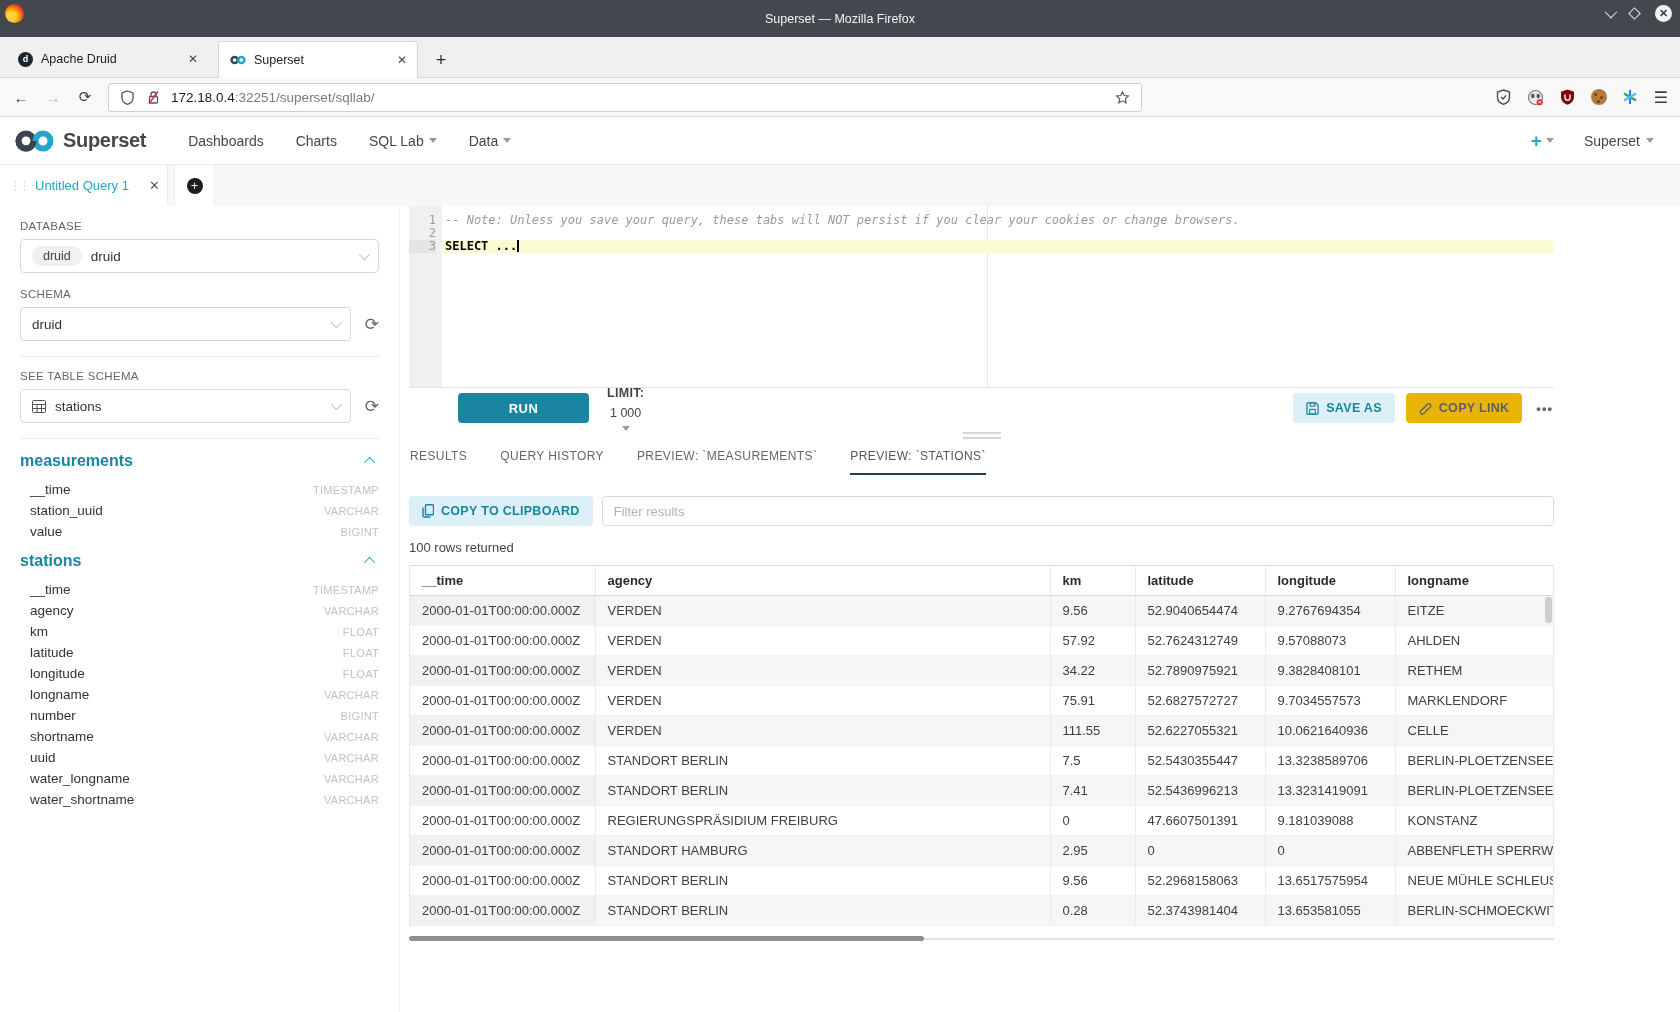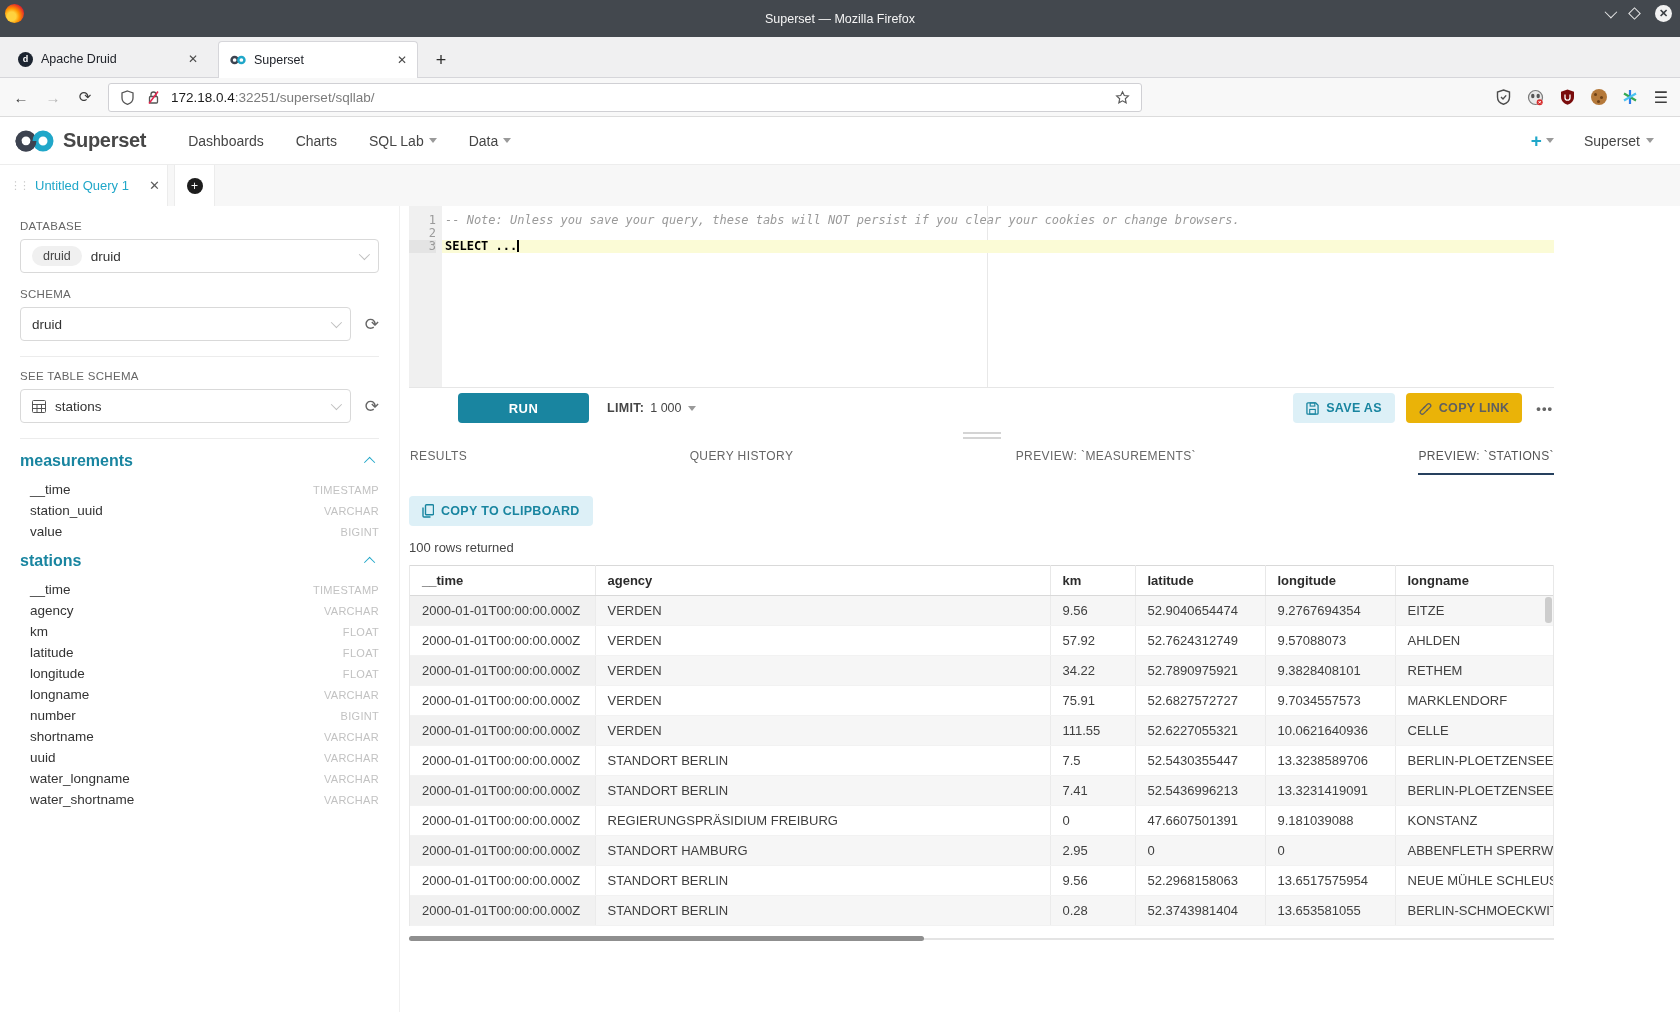--- a/index.html
+++ b/index.html
@@ -99,35 +99,35 @@
   .codeline { height:13px; position:relative; padding-left:3px; }
   .codeline.hl { background:#fbfbd6; }
   .kw { font-weight:bold; color:#000; }
   .cursor { display:inline-block; width:1.5px; height:12px; background:#000; vertical-align:-2px; }
   .print-margin { position:absolute; left:545px; top:0; bottom:0; width:1px; background:#e8e8e8; }
 
   
   .run-row { height:41px; border-top:1px solid #e6e6e6; display:flex; align-items:center; width:1145px; margin-left:9px; padding:0 1px; }
   .run-btn { width:131px; height:30px; background:#1985a0; color:#fff; font-size:13px; font-weight:bold; letter-spacing:0.5px;
     border:none; border-radius:4px; display:flex; align-items:center; justify-content:center; margin-right:18px;margin-left:48px; }
-  .limit { display:flex; align-items:center; gap:6px; font-size:12.5px; color:#454545; }
+  .limit { display:flex; align-items:center; gap:6px; font-size:12.5px; color:#454545;flex-direction:column; }
   .limit .lab { font-weight:bold; letter-spacing:0.3px; }
   .run-right { margin-left:auto; display:flex; align-items:center; gap:11px; }
   .btn-light { height:30px; border-radius:4px; border:none; display:flex; align-items:center; gap:7px; padding:0 13px;
     font-size:12.5px; font-weight:bold; letter-spacing:0.3px; }
   .saveas { background:#ddf0f7; color:#1985a0; }
   .copylink { background:#eab308; color:#5f5f5f; }
   .more-dots { color:#666; font-size:13px; font-weight:bold; letter-spacing:1px; margin-left:3px; }
 
   
   .divider { height:15px; display:flex; align-items:center; justify-content:center; flex-direction:column; gap:3px; width:1145px; margin-left:9px; }
   .divider i { display:block; width:38px; height:2px; background:#d4d4d4; }
 
   
-  .south-tabs { display:flex; gap:33px; padding:6px 0 0 1px; margin-left:9px; width:1145px;justify-content:space-between; }
+  .south-tabs { display:flex; gap:33px; padding:6px 0 0 1px; margin-left:9px; width:1145px; }
   .stab { font-size:12px; color:#666; letter-spacing:0.4px; padding-bottom:10px; border-bottom:2.5px solid transparent; white-space:nowrap; }
   .stab.active { border-bottom-color:#26405e; color:#555; }
 
   
   .res-toolbar { display:flex; align-items:center; gap:9px; margin:21px 0 0 9px; width:1145px; }
   .copyclip { background:#ddf0f7; color:#1985a0; }
   .filter-input { flex:1; height:30px; border:1px solid #d9d9d9; border-radius:4px; padding:0 11px; font-size:13px;
     font-family:"Liberation Sans", sans-serif; color:#333; }
   .filter-input::placeholder { color:#b3b3b3; }
   .rows-returned { font-size:13px; color:#454545; margin:14px 0 10px 9px; }
@@ -466,20 +466,21 @@
         </div>
 
       <div class="res-toolbar">
         <button class="btn-light copyclip">
           <svg width="12" height="14" viewBox="0 0 12 14">
               <rect x="3.5" y="0.8" width="8" height="10" rx="1" fill="none" stroke="#1985a0" stroke-width="1.4"></rect>
               <path d="M1 3.5 v8.5 a1 1 0 0 0 1 1 h6.5" fill="none" stroke="#1985a0" stroke-width="1.4"></path>
             </svg>
           <span>COPY TO CLIPBOARD</span>
         </button>
+        <input class="filter-input" placeholder="Filter results" style="">
       </div>
 
       <div class="rows-returned">100 rows returned</div>
 
       <div class="table-wrap">
         <table class="results">
           <thead>
               <tr id="res-head">
                 <th class="c0">__time</th>
                 <th class="c1">agency</th>

